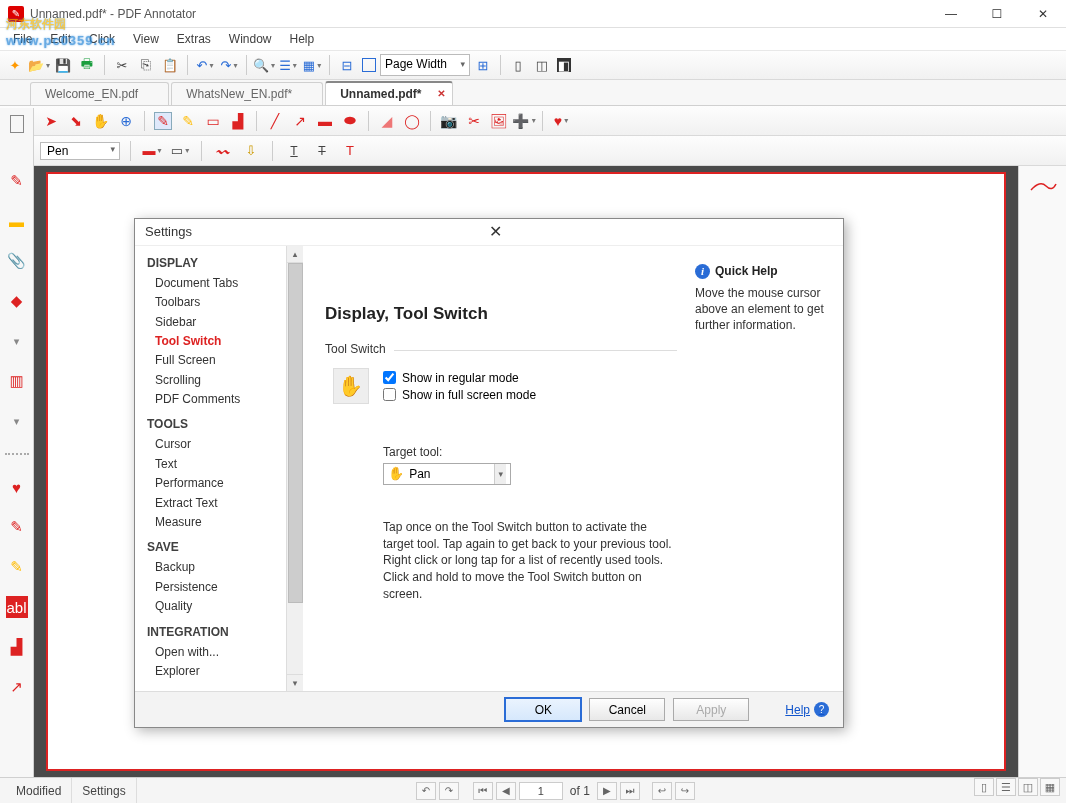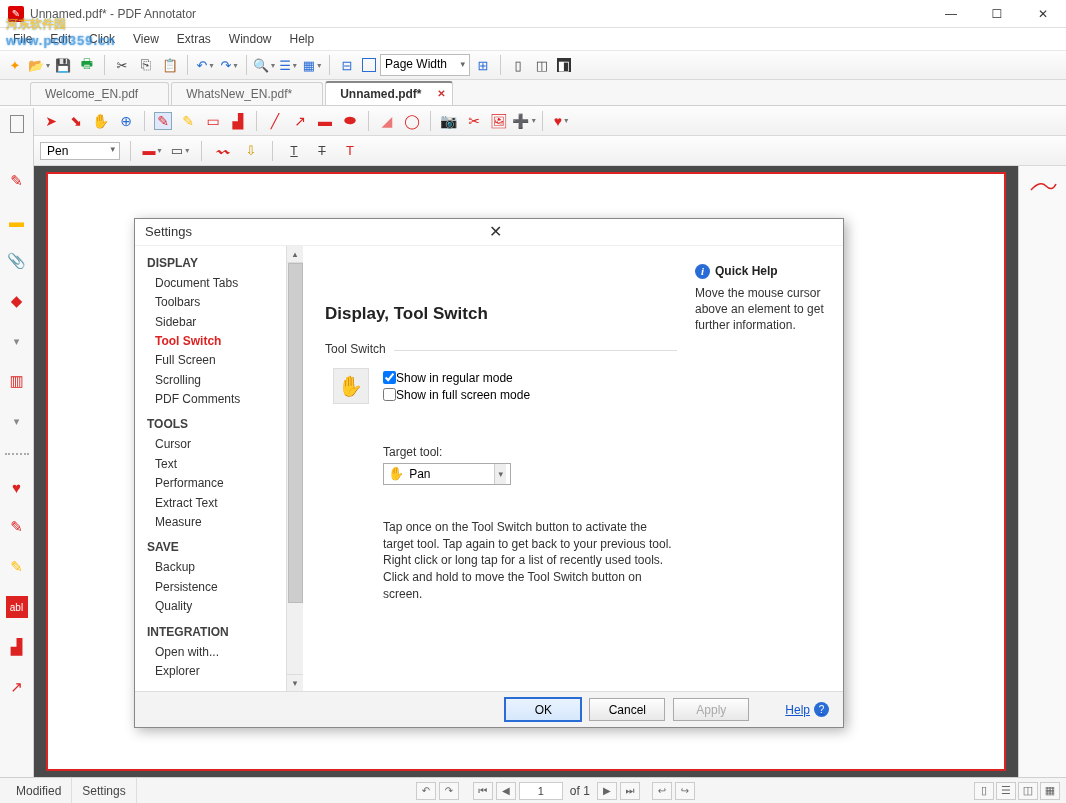--- a/index.html
+++ b/index.html
@@ -76,40 +76,40 @@
 .dlg-nav .item { color:#333; padding:1px 0 1px 8px; font-size:12px; line-height:1.45; cursor:default; }
 .dlg-nav .item.sel { color:#d22; font-weight:bold; }
 .dlg-content { flex:1; padding:18px 16px 10px 22px; display:flex; gap:18px; }
 .dlg-main { flex:1; }
 .dlg-main h2 { font-size:17px; font-weight:bold; margin-bottom:18px; color:#222;margin-top:40px; }
 .fieldset-label { font-size:12px; color:#333; margin-bottom:4px; }
 .fieldset-line { height:1px; background:#ddd; flex:1; margin-left:8px; margin-top:8px; }
 .fieldset-head { display:flex; align-items:flex-start; margin-bottom:8px; }
 .toolswitch-row { display:flex; align-items:flex-start; gap:14px; margin-left:8px; }
 .toolswitch-icon { width:36px; height:36px; background:#eee; border:1px solid #ddd; display:flex;align-items:center;justify-content:center;font-size:20px;color:#e55; }
-.chkrow { display:flex; align-items:center; margin:3px 0; }
+.chkrow { display:flex; align-items:center; gap:6px; margin:3px 0; }
 .chkrow input { width:13px;height:13px; }
 .target-label { margin-top:40px; color:#333; }
 .target-select { margin-top:4px; width:128px; height:22px; border:1px solid #aaa; display:flex;align-items:center;padding:0 4px;position:relative;background:#fff; }
 .target-select .hand { color:#e33; margin-right:5px; font-size:13px; }
 .target-select::after { content:"▾"; position:absolute; right:4px; font-size:9px; color:#666; background:#eee;border-left:1px solid #ccc;padding:0 3px;height:20px;line-height:20px;top:0; }
 .helptext { margin-top:34px; color:#333; line-height:1.4; font-size:12px; max-width:320px; }
 .dlg-help { width:132px; }
 .dlg-help .qh-head { display:flex;align-items:center;gap:5px;font-weight:bold;color:#222;margin-bottom:6px; }
 .dlg-help .qh-head .info { width:15px;height:15px;border-radius:50%;background:#2a6cd6;color:#fff;display:flex;align-items:center;justify-content:center;font-size:11px;font-style:italic;font-family:serif; }
 .dlg-help .qh-text { color:#333; font-size:12px; line-height:1.35; }
 .dlg-footer { height:40px; background:#f3f3f3; border-top:1px solid #ddd; display:flex;align-items:center;justify-content:flex-end;padding:0 14px;gap:8px; }
 .dlg-footer .btn { min-width:76px; height:23px; border:1px solid #aaa; background:linear-gradient(#fefefe,#e8e8e8); display:flex;align-items:center;justify-content:center;font-size:12px; }
 .dlg-footer .btn.primary { border:1px solid #2a6cd6; outline:1px solid #2a6cd6; background:linear-gradient(#eaf3fe,#d6e8fc); }
 .dlg-footer .btn.disabled { color:#aaa; }
 .dlg-footer .helplink { margin-left:28px; color:#15c; text-decoration:underline; display:flex;align-items:center;gap:4px; }
 .dlg-footer .helplink .q { width:15px;height:15px;border-radius:50%;background:#2a6cd6;color:#fff;display:flex;align-items:center;justify-content:center;font-size:10px; }
 
 
-.statusbar { position:absolute; left:0; right:0; bottom:0; height:26px; background:#f5f5f5; border-top:1px solid #d0d0d0; display:flex; align-items:center; padding:0 6px; font-size:12px; color:#444; }
+.statusbar { position:absolute; left:0; right:0; bottom:0; height:26px; background:#f5f5f5; border-top:1px solid #d0d0d0; display:flex; padding:0 6px; font-size:12px; color:#444; }
 .statusbar .cell { padding:0 10px; border-right:1px solid #ddd; height:100%; display:flex;align-items:center; }
 .statusbar .spacer { flex:1; }
 .statusbar .nav { display:flex;align-items:center;gap:3px; }
 .statusbar .navbtn { width:20px;height:18px;border:1px solid #ccc;background:#f8f8f8;display:flex;align-items:center;justify-content:center;font-size:10px;color:#666; }
 .statusbar .pagefield { width:44px;height:18px;border:1px solid #ccc;background:#fff;text-align:center;font-size:11px;display:flex;align-items:center;justify-content:center; }
 .statusbar .viewbtns { display:flex; gap:2px; margin-left:auto; }
 .statusbar .viewbtn { width:20px;height:18px;border:1px solid #ccc;background:#f8f8f8;display:flex;align-items:center;justify-content:center;font-size:11px;color:#666; }
 </style>
 </head>
 <body>
@@ -228,21 +228,21 @@
   <span class="sp-icon" style="color:#fb0">▬</span>
   <span class="sp-icon" style="color:#88a">📎</span>
   <span class="sp-icon" style="color:#d22">◆</span>
   <span class="sp-icon" style="color:#888;font-size:11px">▾</span>
   <span class="sp-icon" style="color:#d22">▥</span>
   <span class="sp-icon" style="color:#888;font-size:11px">▾</span>
   <div class="dotted-sep"></div>
   <span class="sp-icon" style="color:#d22">♥</span>
   <span class="sp-icon" style="color:#d22">✎</span>
   <span class="sp-icon" style="color:#fb0">✎</span>
-  <span class="sp-icon" style="background:#d22;color:#fff;font-size:10px;padding:1px 2px">abl</span>
+  <span class="sp-icon" style="background:#d22;color:#fff;font-size:15px;padding:1px 2px">abl</span>
   <span class="sp-icon" style="color:#d22">▟</span>
   <span class="sp-icon" style="color:#d22">↗</span>
 </div>
 
 <div class="sidepanel-r">
   <svg>
       <path d="M3 14 Q12 4 18 10 T28 8" stroke="#d22" stroke-width="1.5" fill="none"></path>
     </svg>
 </div>
 

